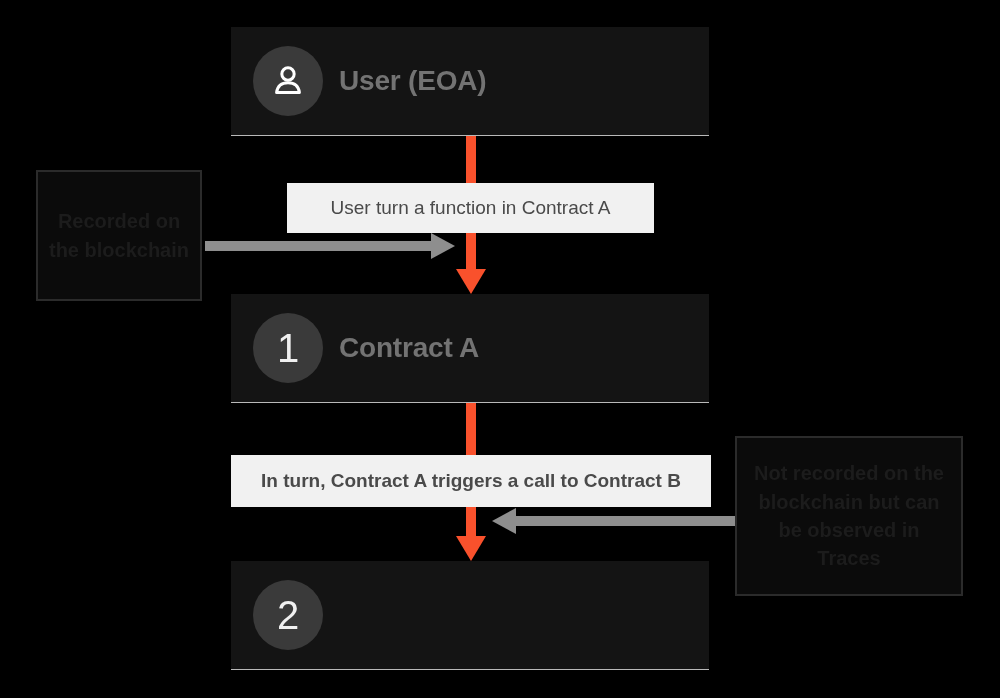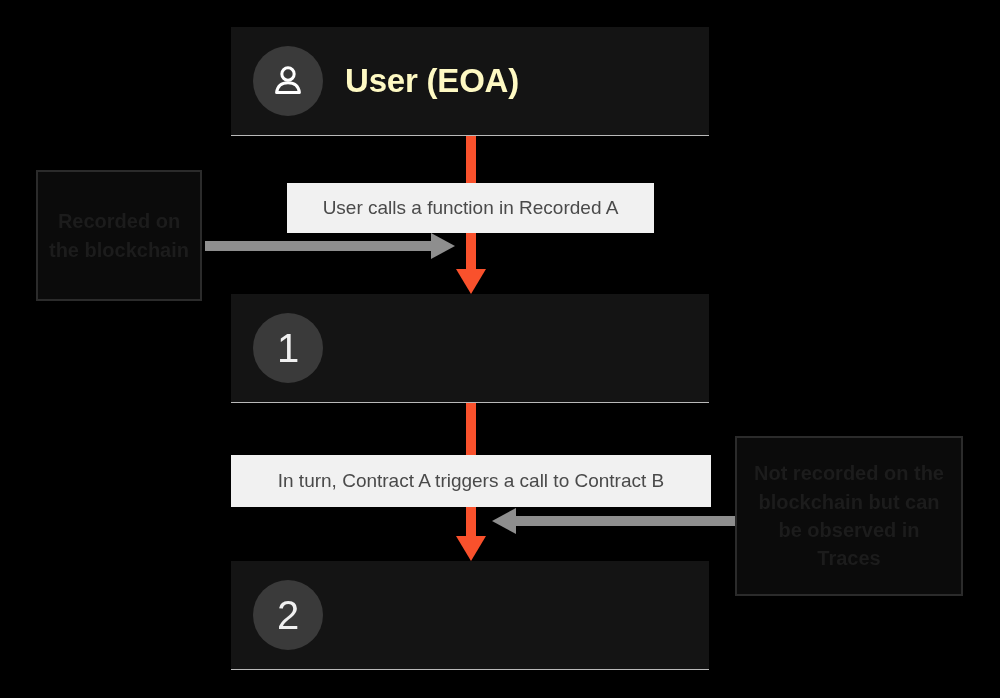--- a/index.html
+++ b/index.html
@@ -45,23 +45,23 @@
     color: #ffffff;
   }
   .node-badge .num {
     font-size: 40px;
     font-weight: 400;
     line-height: 1;
     color: #f0f0f0;
     letter-spacing: 0;
   }
   .node-label {
-    margin-left: 22px;
-    color: #fef9c3;
-    font-size: 33px;
+    margin-left: 16px;
+    color: #737373;
+    font-size: 28px;
     font-weight: 700;
     letter-spacing: -0.2px;
     white-space: nowrap;
   }
 
   #node-user     { top: 27px; }
   #node-contract-a { top: 294px; }
   #node-contract-b { top: 561px; }
 
   
@@ -102,21 +102,21 @@
     display: flex;
     align-items: center;
     justify-content: center;
     white-space: nowrap;
     box-sizing: border-box;
   }
   #edge-label-1 {
     left: 287px; top: 183px; width: 367px; height: 50px;
   }
   #edge-label-2 {
-    left: 231px; top: 455px; width: 480px; height: 52px;
+    left: 231px; top: 455px; width: 480px; height: 52px; font-weight: bold;
   }
 
   
   .annotation {
     position: absolute;
     background: #0b0b0b;
     border: 2px solid #2b2b2b;
     box-sizing: border-box;
     display: flex;
     align-items: center;
@@ -189,29 +189,30 @@
         <path d="M4.8 19.2 C5.4 14.9 8.3 13.1 12 13.1 C15.7 13.1 18.6 14.9 19.2 19.2 Z" fill="none" stroke="#ffffff" stroke-width="1.9" stroke-linejoin="round"></path>
       </svg>
     </div>
     <div class="node-label">User (EOA)</div>
   </div>
 
   <div class="node" id="node-contract-a">
     <div class="node-badge">
       <span class="num">1</span>
     </div>
+    <div class="node-label">Contract A</div>
   </div>
 
   <div class="node" id="node-contract-b">
     <div class="node-badge">
       <span class="num">2</span>
     </div>
   </div>
 
-  <div class="edge-label" id="edge-label-1">User calls a function in Recorded A</div>
+  <div class="edge-label" id="edge-label-1">User turn a function in Contract A</div>
 
   <div class="edge-label" id="edge-label-2">In turn, Contract A triggers a call to Contract B</div>
 
   <div class="gray-arrow" id="gray-arrow-left">
     <div class="g-shaft"></div>
     <div class="g-head"></div>
   </div>
 
   <div class="gray-arrow" id="gray-arrow-right">
     <div class="g-shaft"></div>

